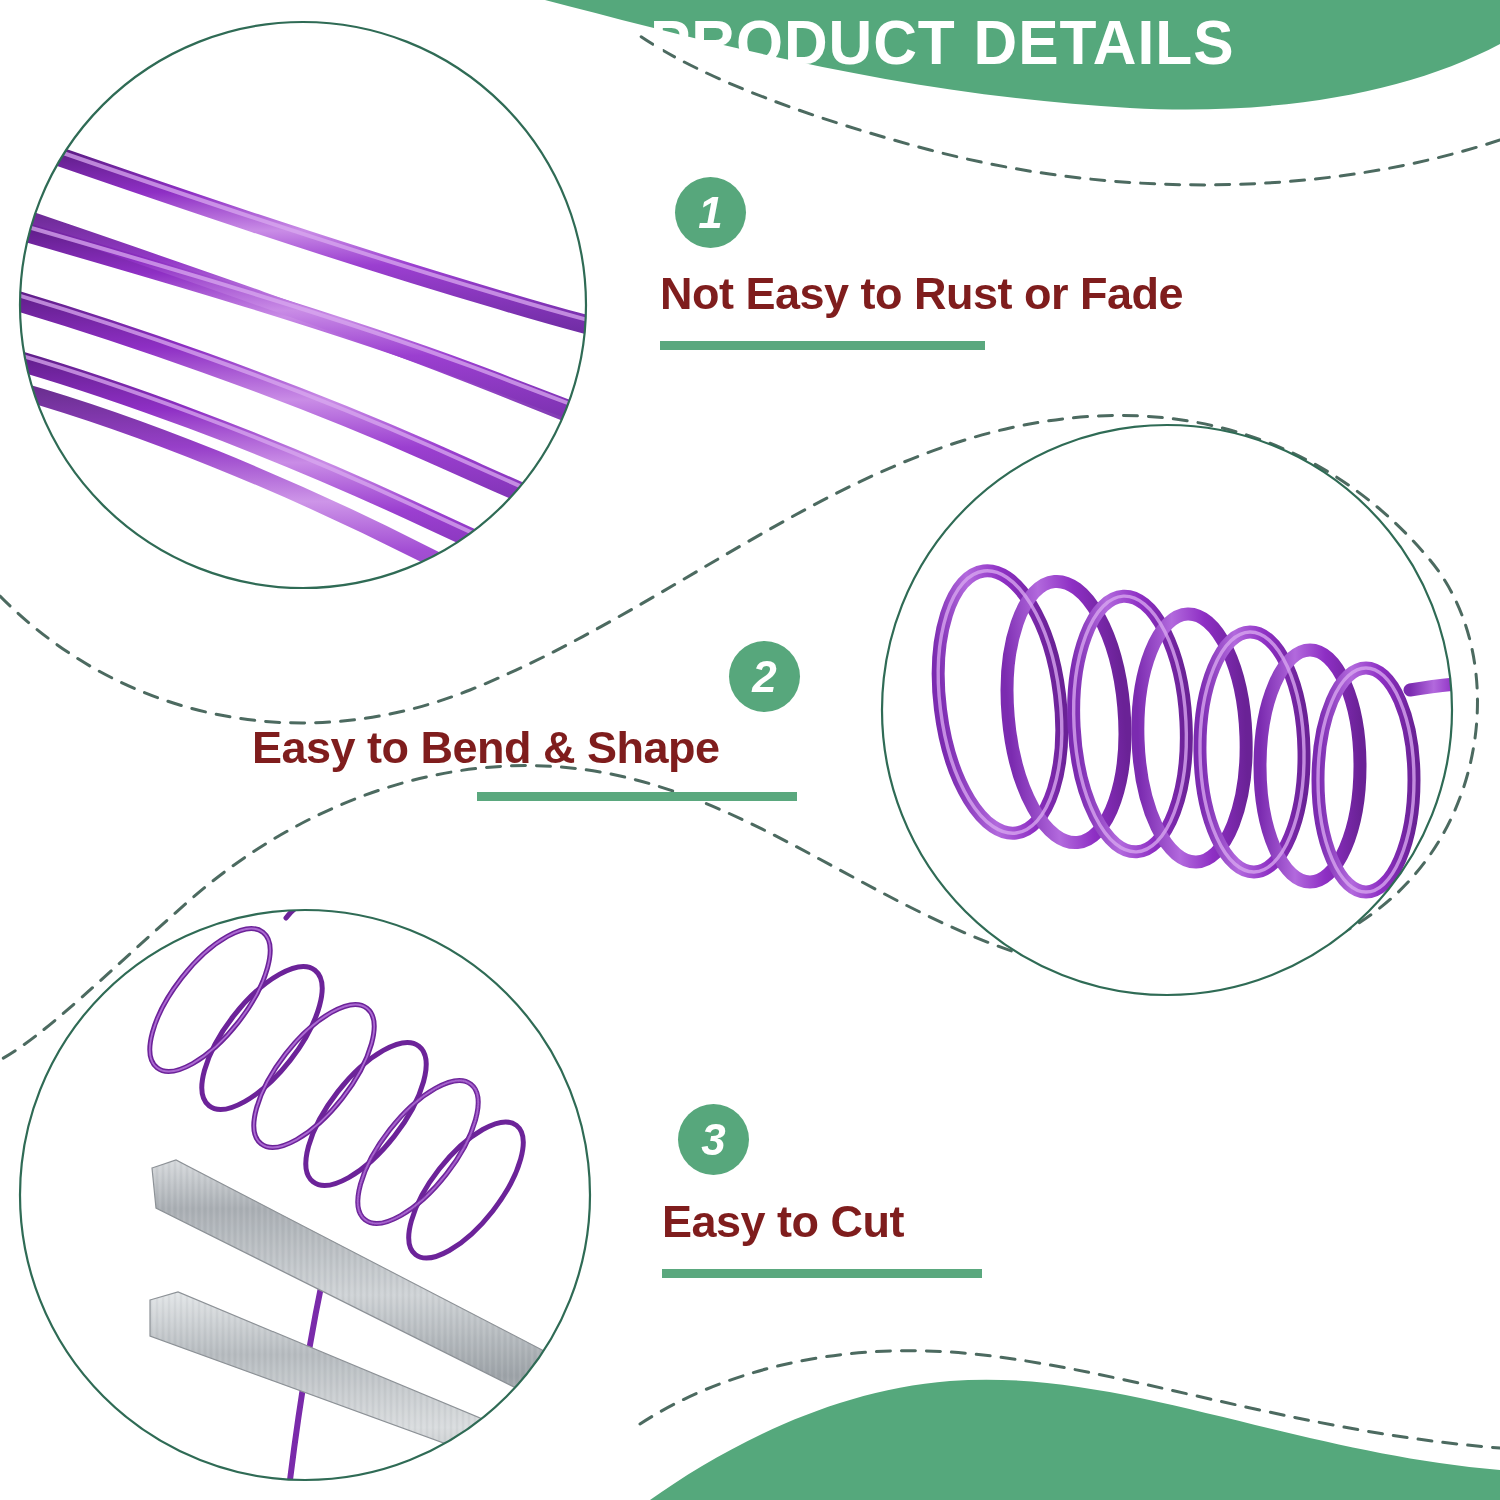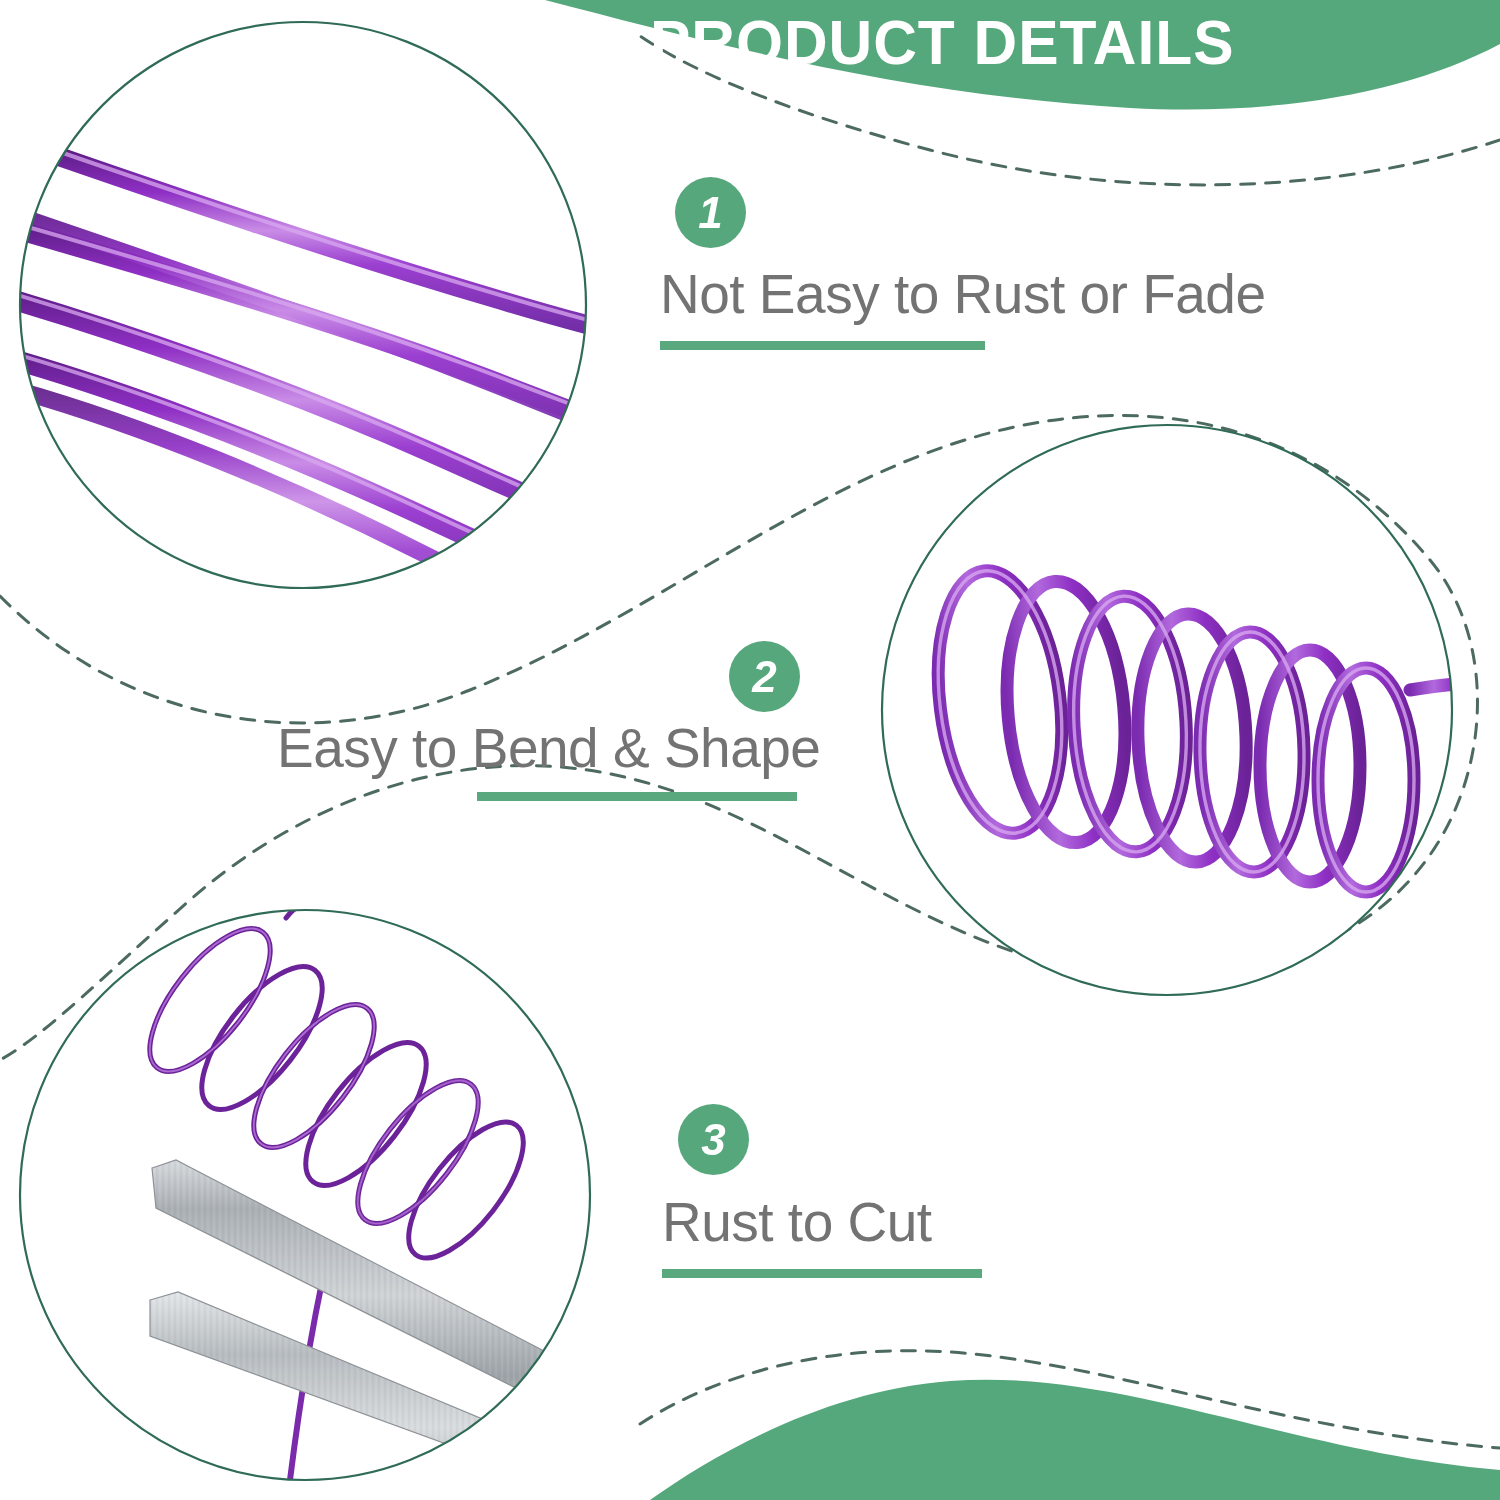--- a/index.html
+++ b/index.html
@@ -19,32 +19,32 @@
   .feature{position:absolute;}
   .badge{
     position:absolute;width:71px;height:71px;border-radius:50%;
     background:#57a77c;
   }
   .badge span{
     display:block;width:71px;height:71px;line-height:71px;text-align:center;
     color:#ffffff;font-size:44px;font-weight:bold;font-style:italic;
   }
   .feat-title{
-    position:absolute;white-space:nowrap;color:#737373;
-    font-size:55px;font-weight:normal;line-height:64px;letter-spacing:-0.5px;
+    position:absolute;white-space:nowrap;color:#7f1d1d;
+    font-size:45px;font-weight:bold;line-height:64px;letter-spacing:-0.5px;
   }
   .rule{position:absolute;height:9px;background:#5aa87e;}
 
   
   #feat1 .badge{left:675px;top:177px;}
   #feat1 .feat-title{left:660px;top:262px;}
   #feat1 .rule{left:660px;top:341px;width:325px;}
   
   #feat2 .badge{left:729px;top:641px;}
-  #feat2 .feat-title{left:252px;top:716px;margin-left:25px;}
+  #feat2 .feat-title{left:252px;top:716px;}
   #feat2 .rule{left:477px;top:792px;width:320px;}
   
   #feat3 .badge{left:678px;top:1104px;}
   #feat3 .feat-title{left:662px;top:1190px;}
   #feat3 .rule{left:662px;top:1269px;width:320px;}
 </style>
 </head>
 <body>
 
 <div id="page">
@@ -198,17 +198,17 @@
       <span>2</span>
     </div>
     <div class="feat-title">Easy to Bend &amp; Shape</div>
     <div class="rule"></div>
   </div>
 
   <div class="feature" id="feat3">
     <div class="badge">
       <span>3</span>
     </div>
-    <div class="feat-title">Rust to Cut</div>
+    <div class="feat-title">Easy to Cut</div>
     <div class="rule"></div>
   </div>
 
 </div>
 
 </body></html>

